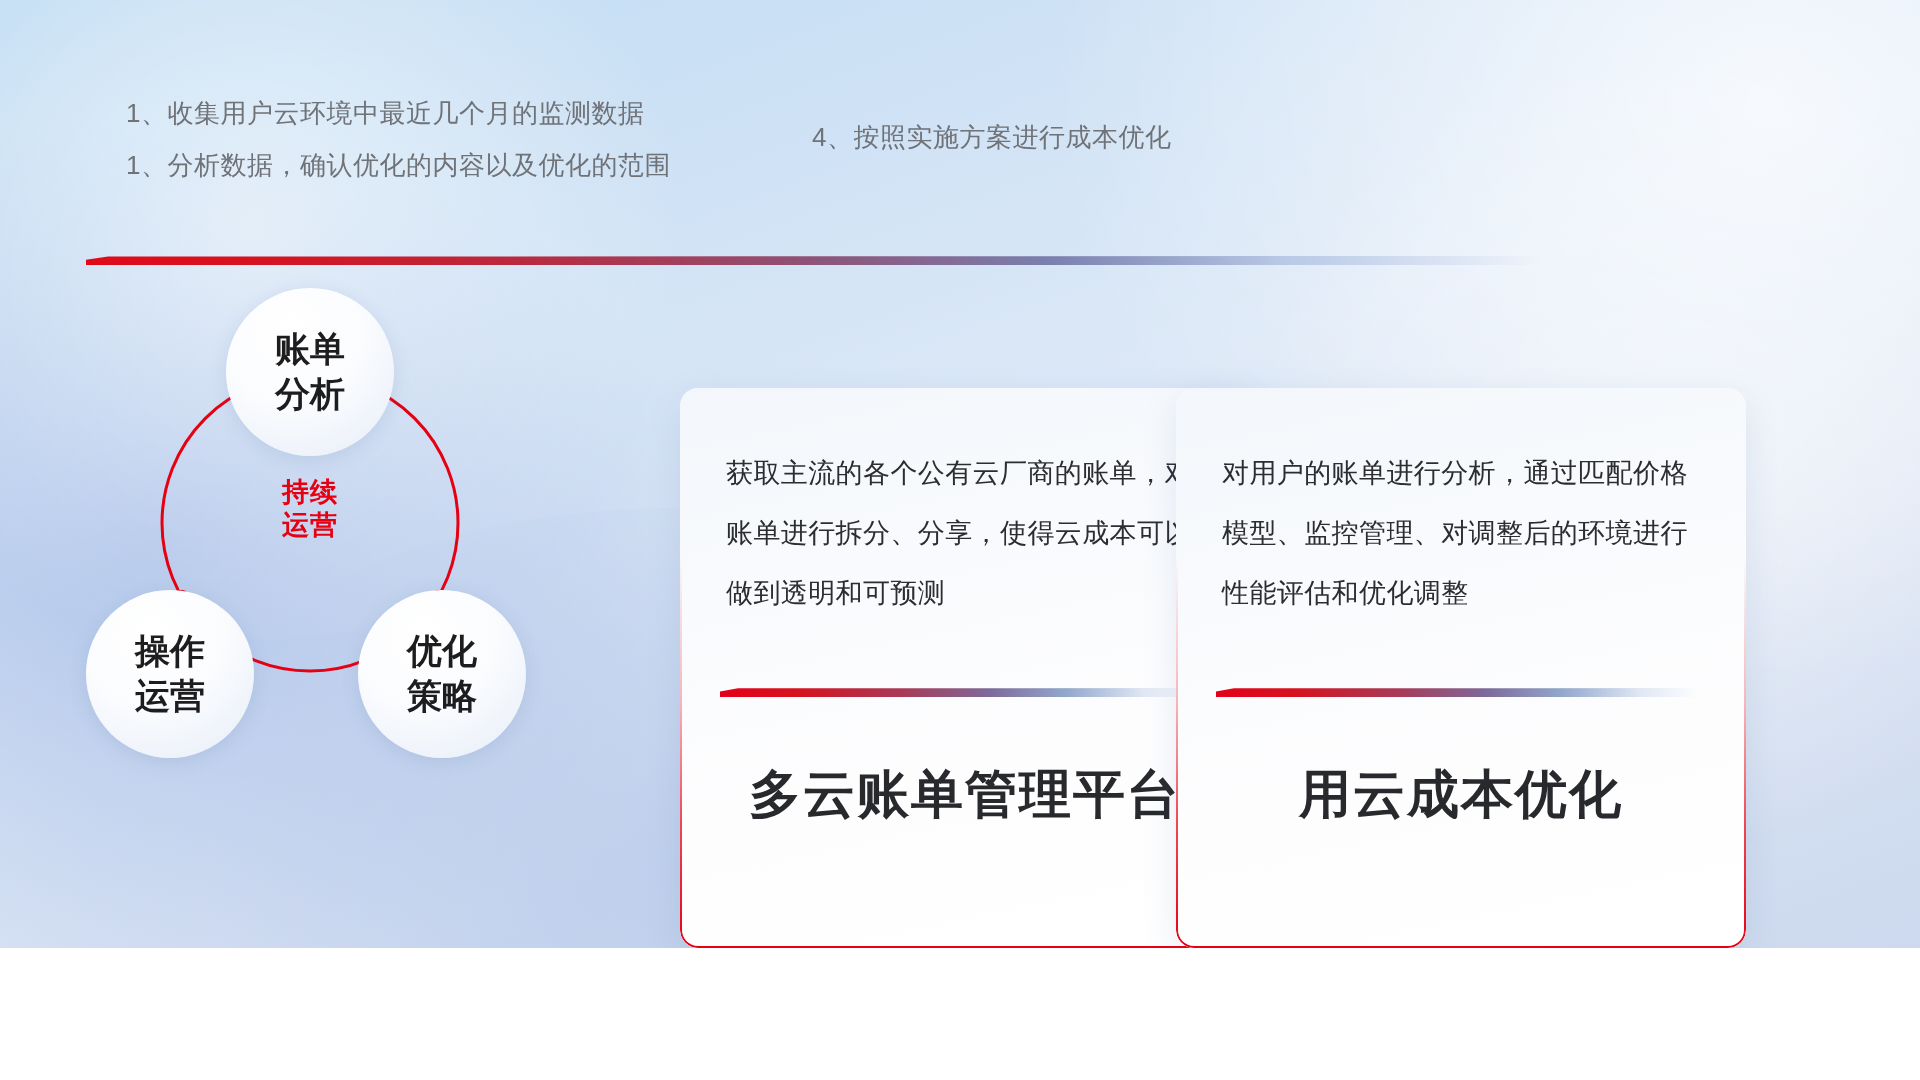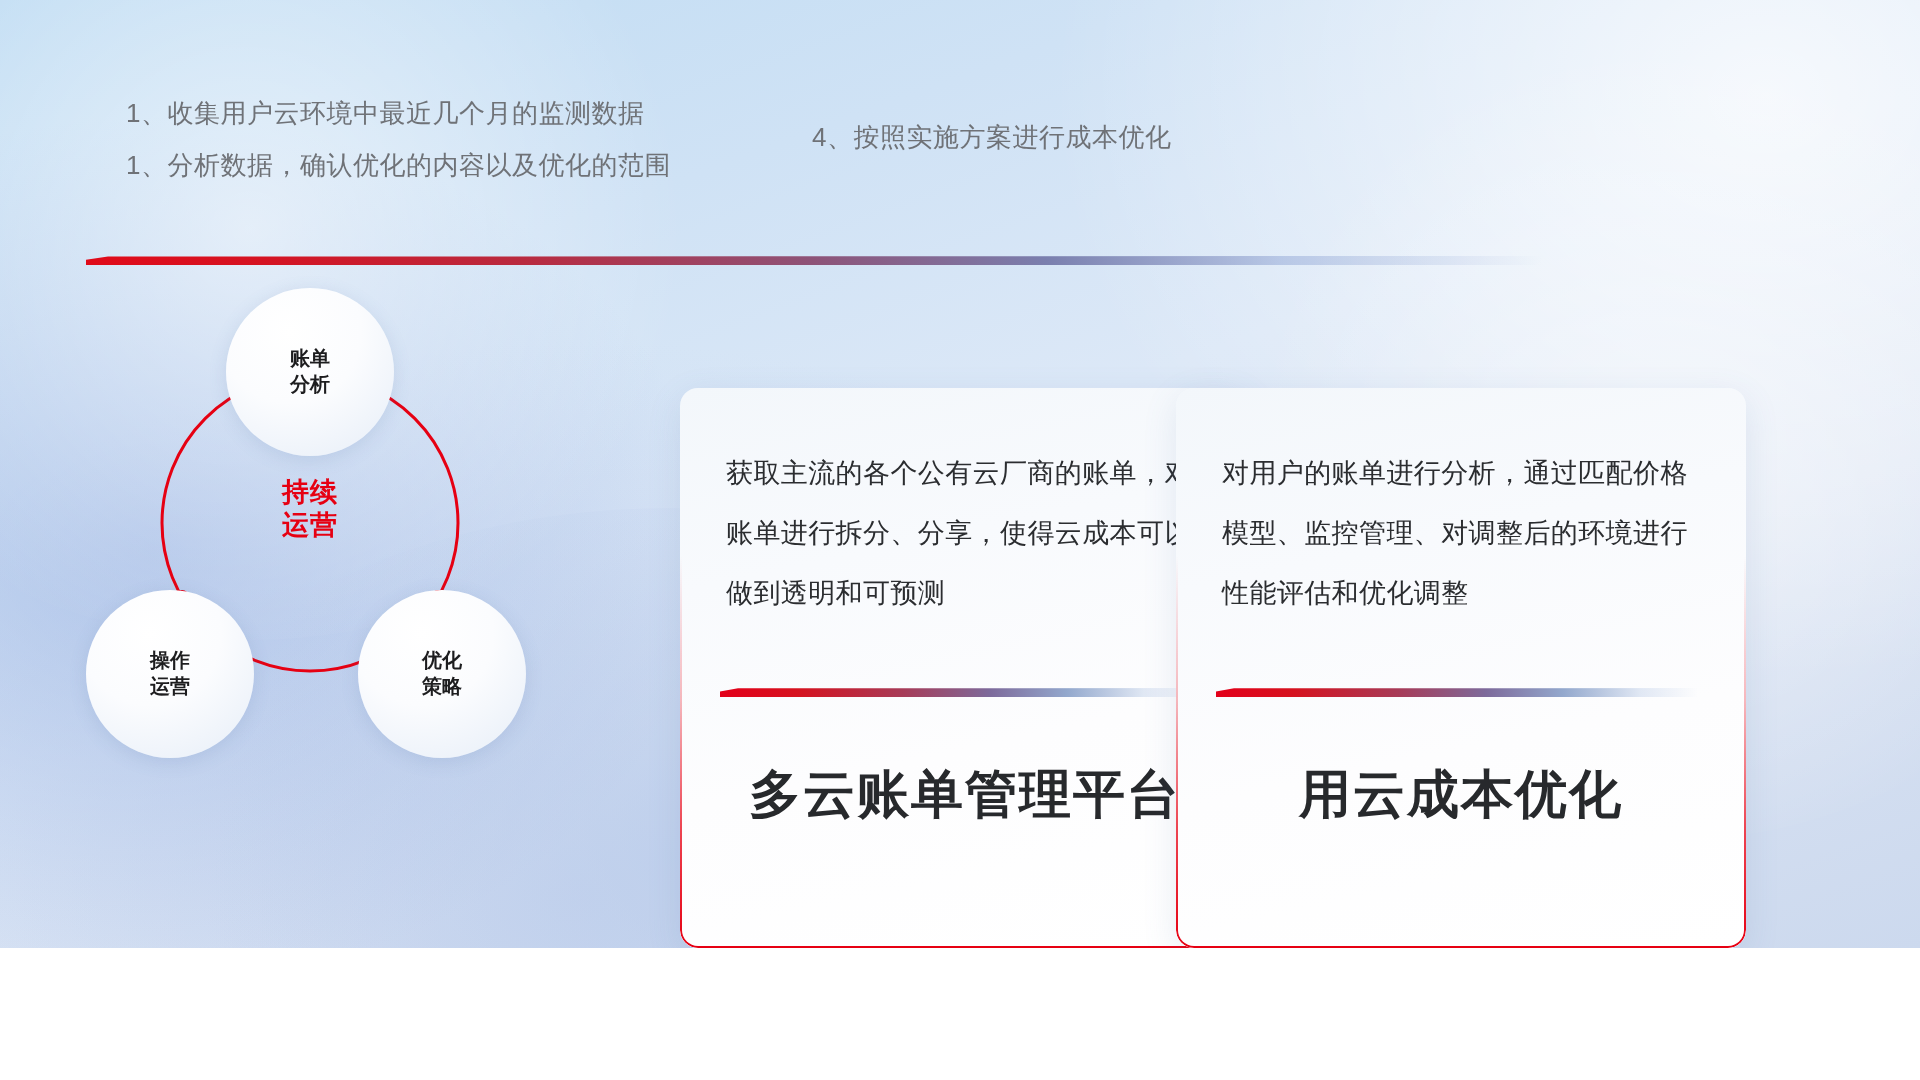--- a/index.html
+++ b/index.html
@@ -99,21 +99,21 @@
     border-radius: 50%;
     background:
       radial-gradient(circle at 38% 26%, #ffffff 0%, #fbfcfe 44%, #eef3fa 78%, #e6edf7 100%);
     box-shadow: 0 4px 18px rgba(90,120,170,0.16);
     display: flex;
     flex-direction: column;
     align-items: center;
     justify-content: center;
     color: #1d1d1f;
     font-weight: bold;
-    font-size: 20px;
+    font-size: 35px;
     line-height: 1.28;
     text-align: center;
   }
   #node-top    { left: 148px; top: 0px;   width: 168px; height: 168px; }
   #node-left   { left: 8px;   top: 302px; width: 168px; height: 168px; }
   #node-right  { left: 280px; top: 302px; width: 168px; height: 168px; }
 
   #center-label {
     position: absolute;
     left: 148px;

